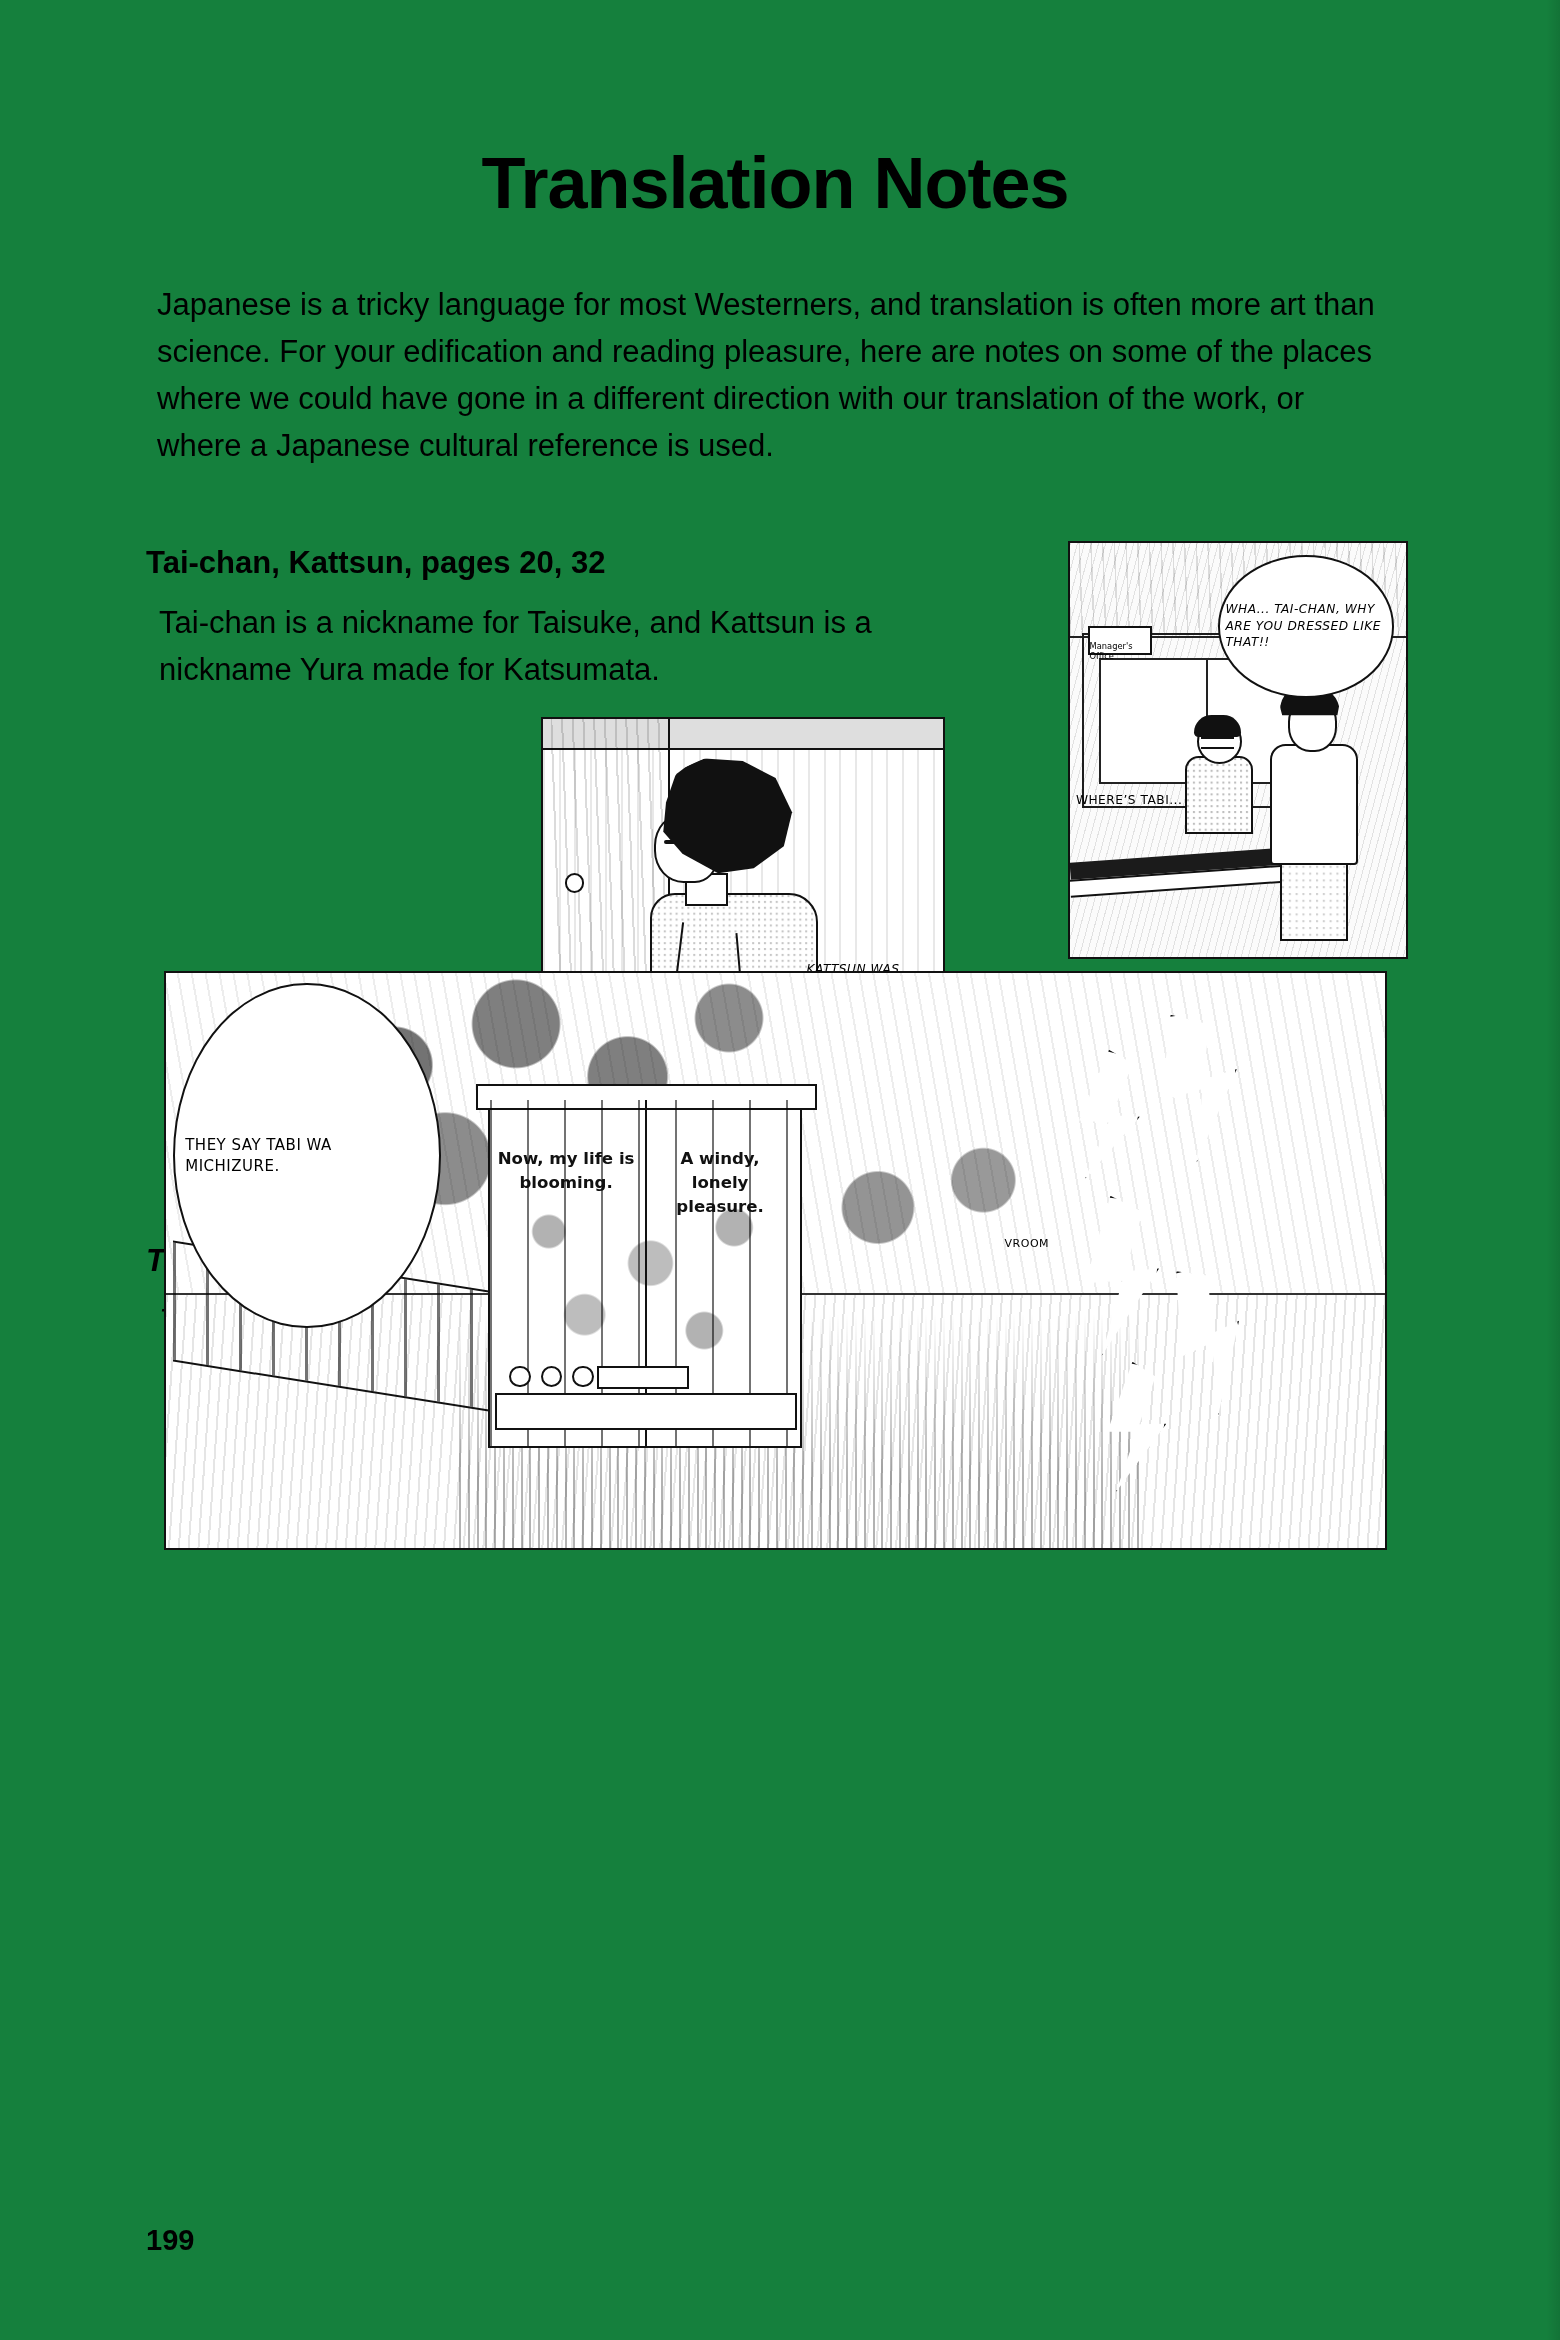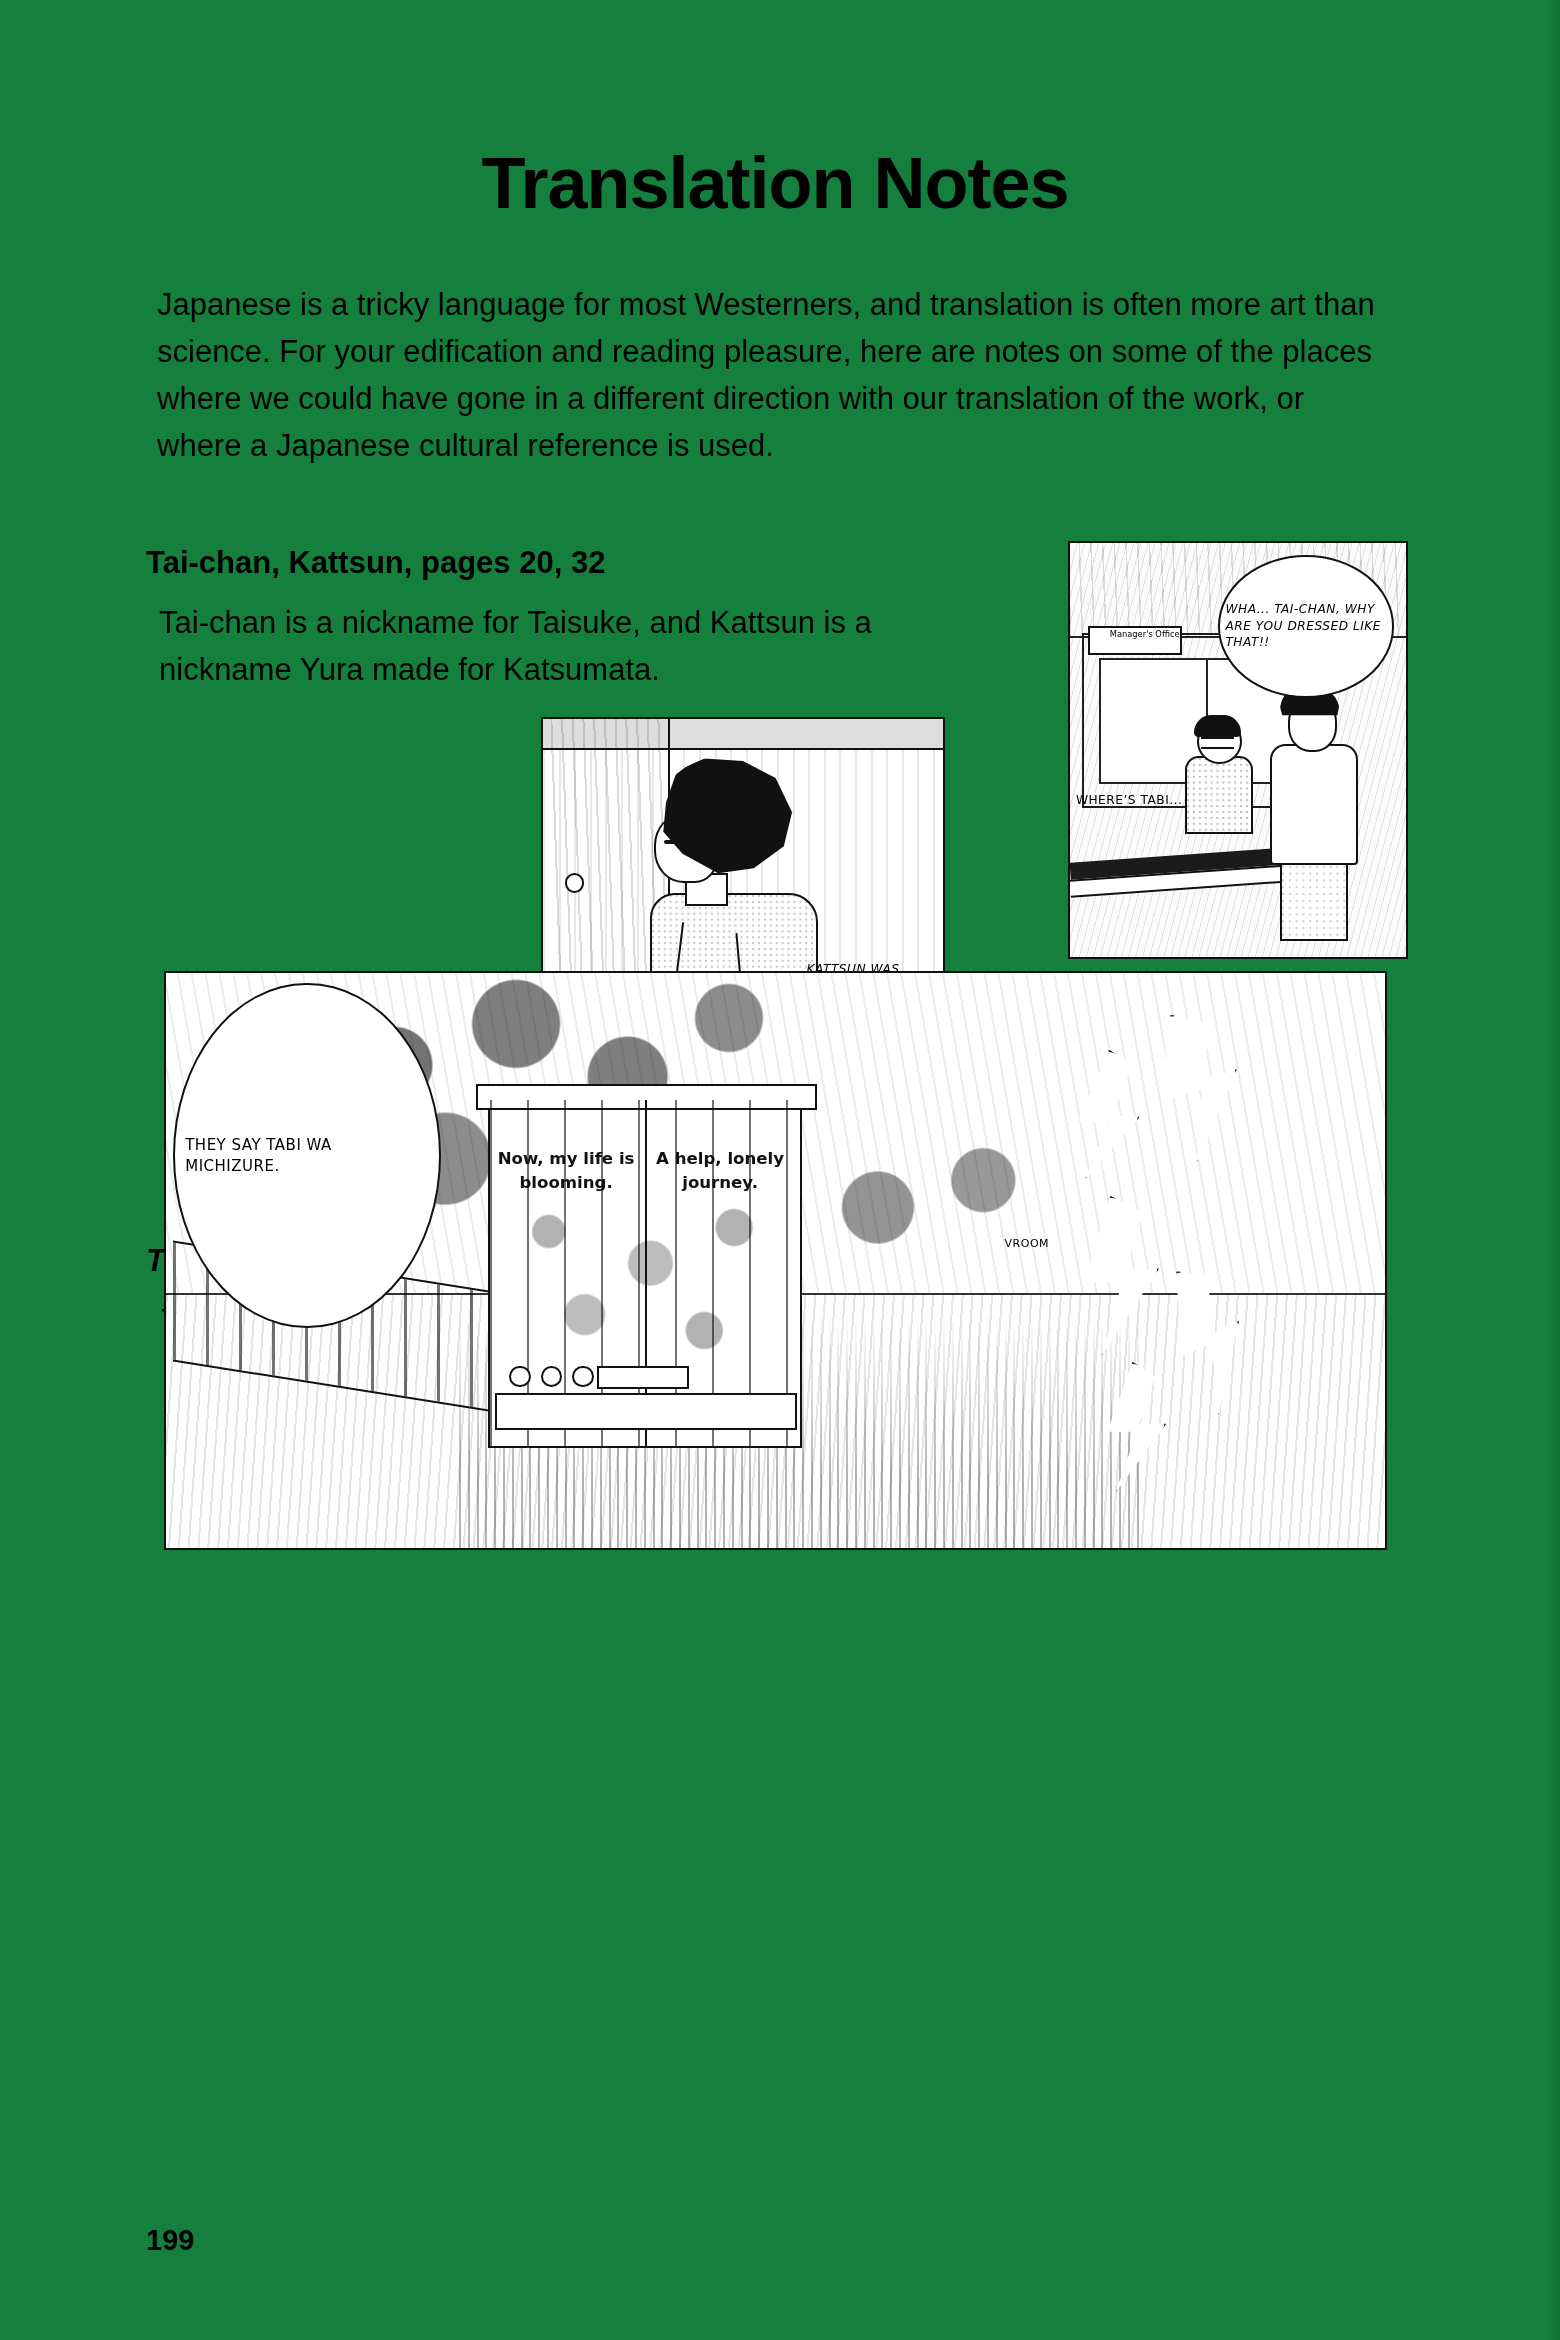--- a/index.html
+++ b/index.html
@@ -130,24 +130,24 @@
     border: 2px solid #222; background: #fff;
   }
   #panel-office .window:after {
     content:""; position:absolute; left:50%; top:0; width:2px; height:100%; background:#222;
   }
   #panel-office .doorframe {
     position:absolute; left: 11.7px; top: 90px; width: 244px; height: 171px;
     border: 2.9px solid #1d1d1d;
   }
   #panel-office .signbox {
-    position: absolute; left: 17.6px; top: 83px; width: 94px; height: 29px;
+    position: absolute; left: 17.6px; top: 83px; width: 64px; height: 29px;
     border: 2px solid #111; background:#fff;
-    font-size: 8.3px; font-family:"DejaVu Sans", sans-serif; text-align:right;
-    line-height: 1.15; padding-top: 2px; box-sizing: border-box;
+    font-size: 8.3px; font-family:"DejaVu Sans", sans-serif; text-align:left;
+    line-height: 1.15; padding-top: 14px; box-sizing: border-box;
   }
   #panel-office .clerk {
     position:absolute; left: 115px; top: 176px; width: 64px; height: 107px;
   }
   #panel-office .clerk .head {
     position:absolute; left: 11.7px; top:0; width: 41px; height: 41px; border-radius: 50%;
     background:#fff; border:2px solid #111;
   }
   #panel-office .clerk .hair {
     position:absolute; left: 8.8px; top:-3.9px; width: 47px; height: 21.5px; border-radius: 23.4px 23.4px 5.9px 5.9px;
@@ -465,21 +465,21 @@
             <i></i>
             <i></i>
             <i></i>
             <i></i>
           </div>
           <div class="plate"></div>
           <div class="bumper"></div>
         </div>
 
         <div class="truck-text" id="truck-text-left">Now, my life is blooming.</div>
-        <div class="truck-text" id="truck-text-right">A help, lonely journey.</div>
+        <div class="truck-text" id="truck-text-right">A windy, lonely pleasure.</div>
 
         <div class="flash" id="flash1"></div>
         <div class="flash" id="flash2"></div>
         <div class="flash" id="flash3"></div>
         <div class="flash" id="flash4"></div>
         <div class="flash" id="flash5"></div>
 
         <div class="bubble" id="bubble-theysay">THEY SAY TABI WA MICHIZURE.</div>
         <div class="caption-free" id="cap-vroom">VROOM</div>
       </div>

